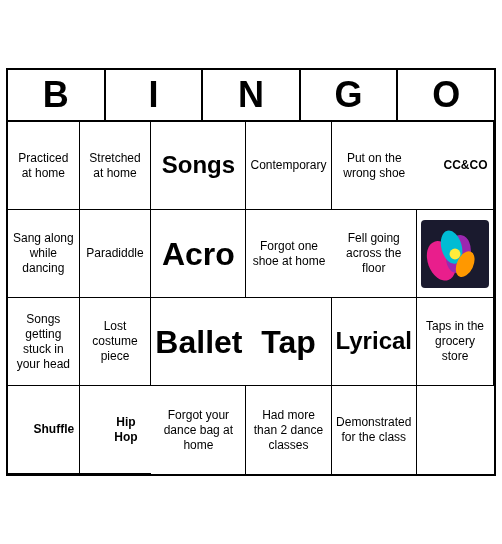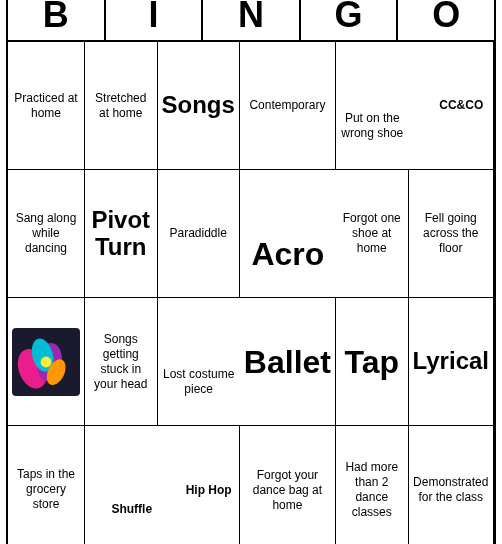--- a/index.html
+++ b/index.html
@@ -43,21 +43,20 @@
       min-height: 88px;
       display: flex;
       align-items: center;
       justify-content: center;
       text-align: center;
       padding: 4px;
       position: relative;
     }
     .bingo-cell:nth-child(5n) {
       border-right: none;
-      margin-top: 40px;
     }
     .bingo-grid .bingo-cell:nth-child(n+21) {
       border-bottom: none;
     }
     .cell-text {
       font-size: 12px;
       line-height: 1.25;
       color: #000;
     }
     .cell-text.large {
@@ -113,23 +112,20 @@
       <div class="bingo-cell">
         <span class="cell-text">Put on the wrong shoe</span>
       </div>
       <div class="bingo-cell">
         <span class="cell-text medium">CC&amp;CO</span>
       </div>
       <div class="bingo-cell">
         <span class="cell-text">Sang along while dancing</span>
       </div>
       <div class="bingo-cell">
-        <span class="cell-text large">Pivot Turn</span>
-      </div>
-      <div class="bingo-cell">
         <span class="cell-text">Paradiddle</span>
       </div>
       <div class="bingo-cell">
         <span class="cell-text xlarge">Acro</span>
       </div>
       <div class="bingo-cell">
         <span class="cell-text">Forgot one shoe at home</span>
       </div>
       <div class="bingo-cell">
         <span class="cell-text">Fell going across the floor</span>

